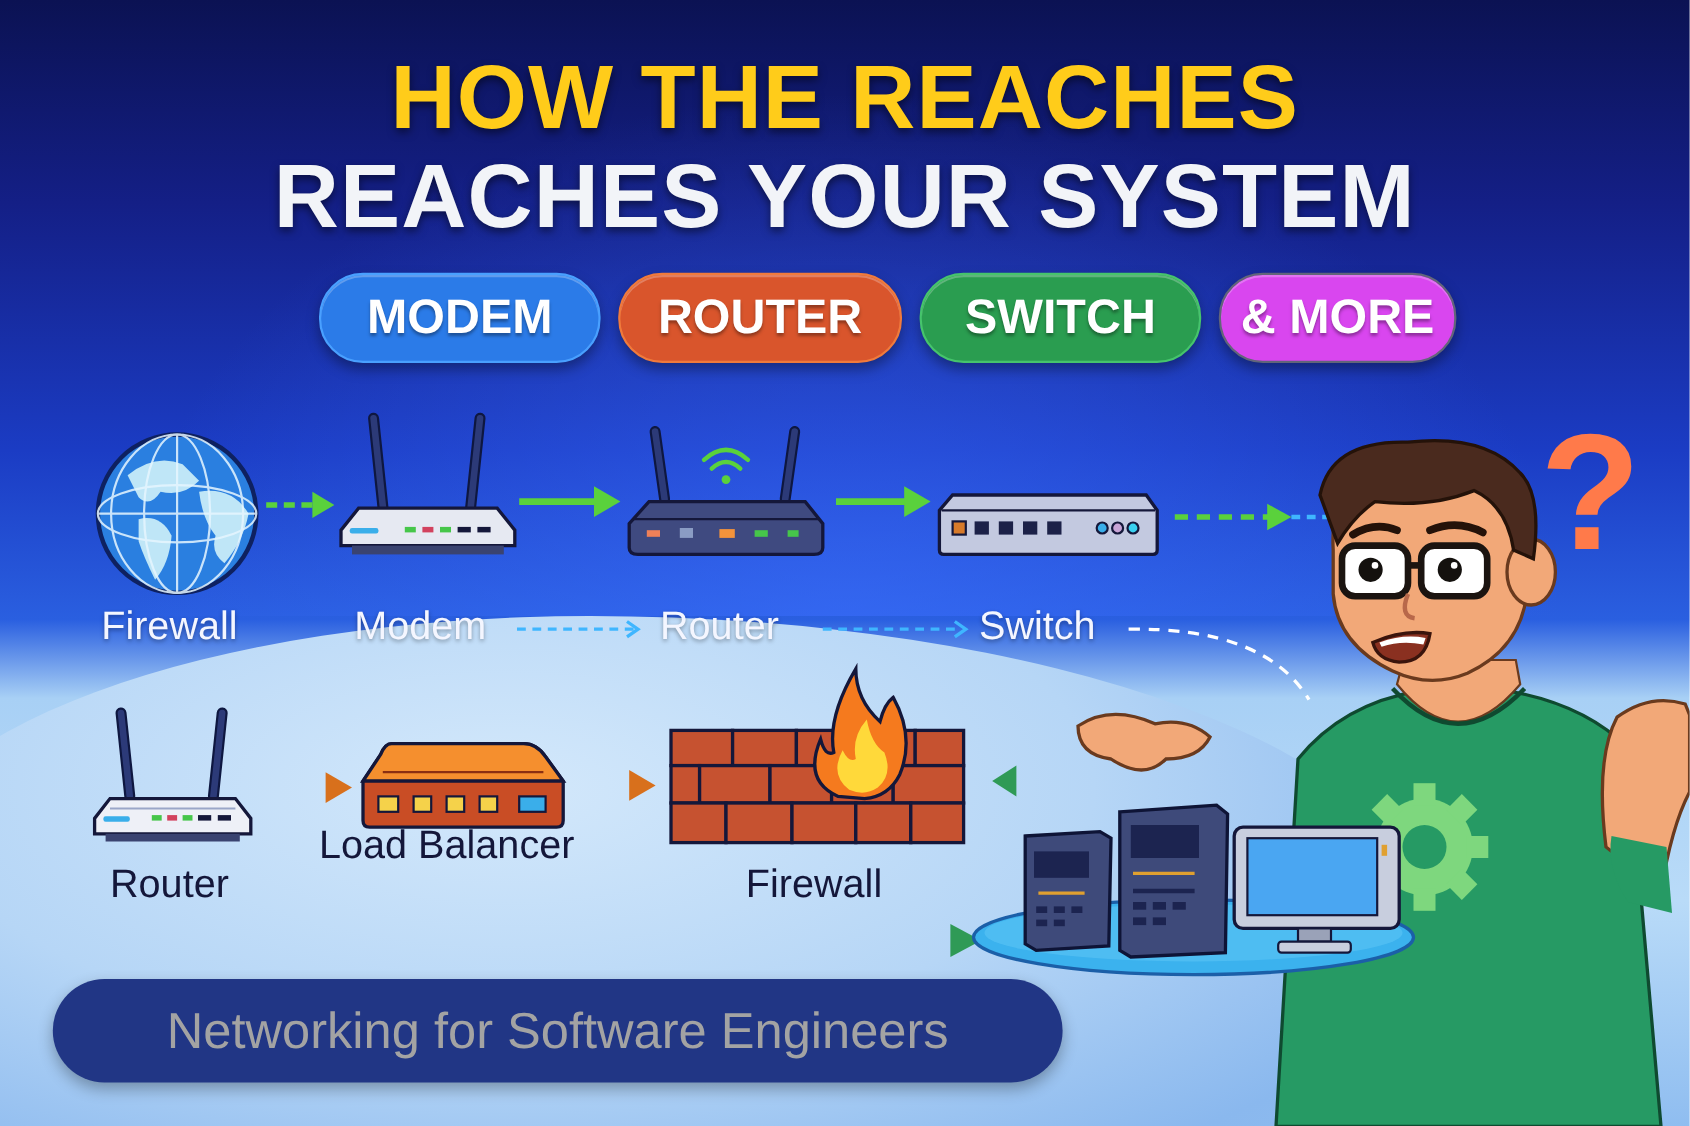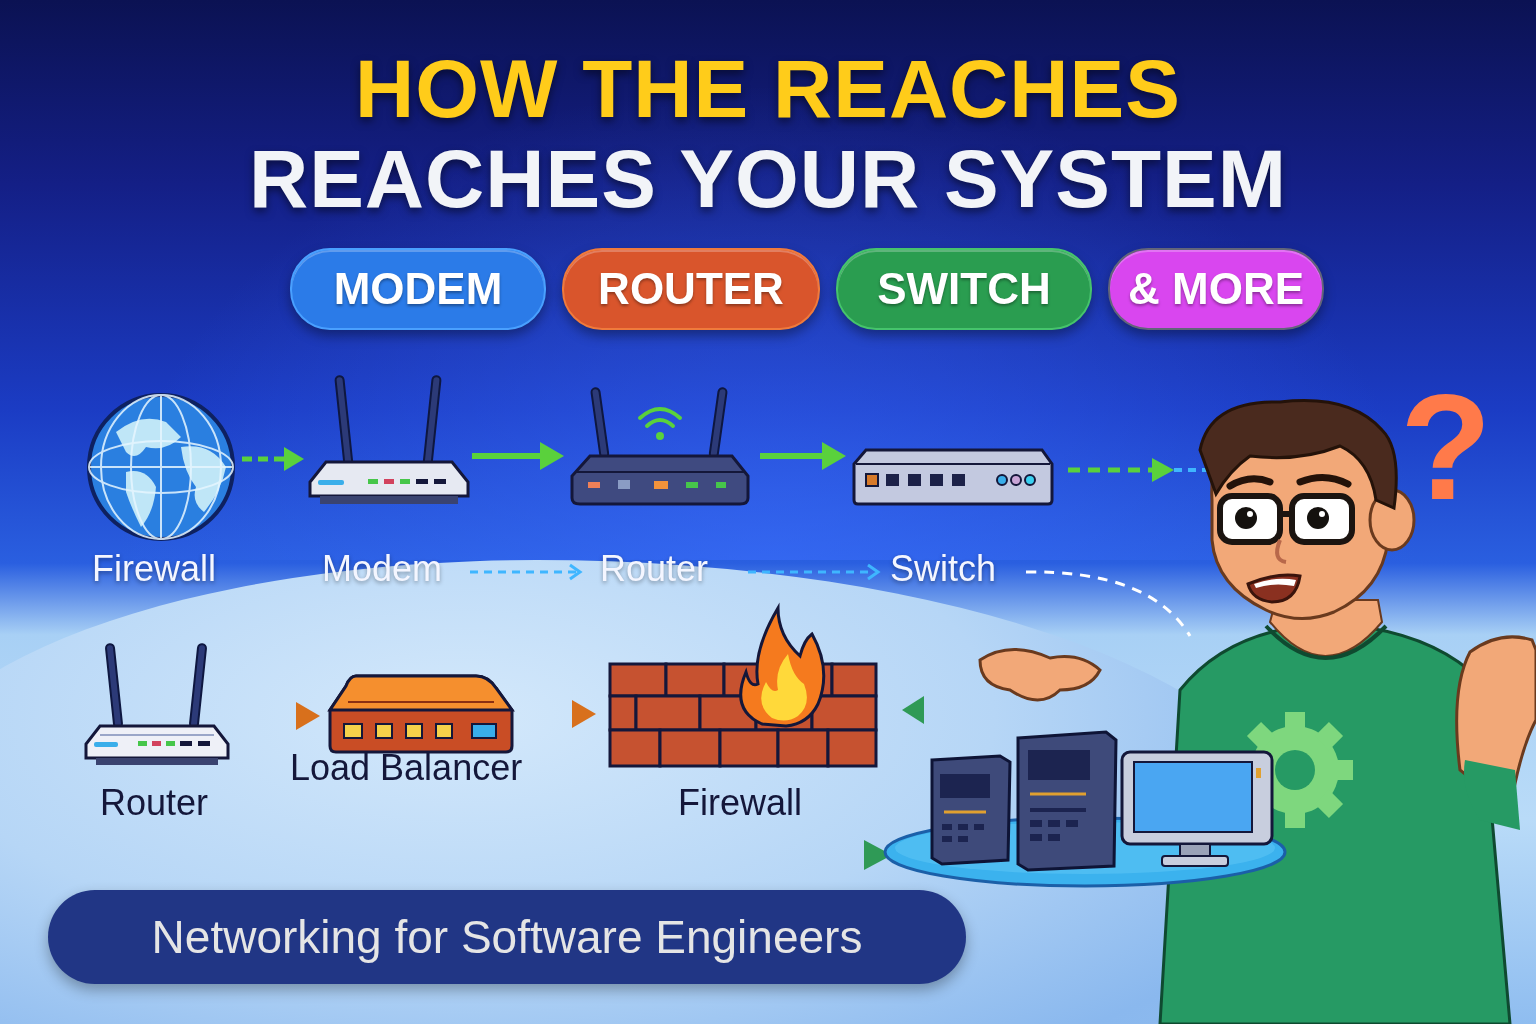--- a/index.html
+++ b/index.html
@@ -45,21 +45,21 @@
 
   .svgabs { position: absolute; overflow: visible; }
 
   .footer-badge {
     position: absolute; left: 48px; top: 890px; width: 918px; height: 94px;
     border-radius: 47px; background: #213685;
     box-shadow: 0 6px 14px rgba(0,0,0,0.3);
     display: flex; align-items: center; justify-content: center;
   }
   .footer-text {
-    font-family: "Liberation Sans", sans-serif; font-size: 46px; color: #e5e5e5;
+    font-family: "Liberation Sans", sans-serif; font-size: 46px; color: #a3a3a3;
   }
   .qmark {
     position: absolute; left: 1400px; top: 372px; font-family: "Liberation Sans", sans-serif;
     font-weight: 700; font-size: 150px; color: #ff7a4a; line-height: 1;
   }
 </style>
 </head>
 <body>
 
 <div class="bg-top-glow"></div>

